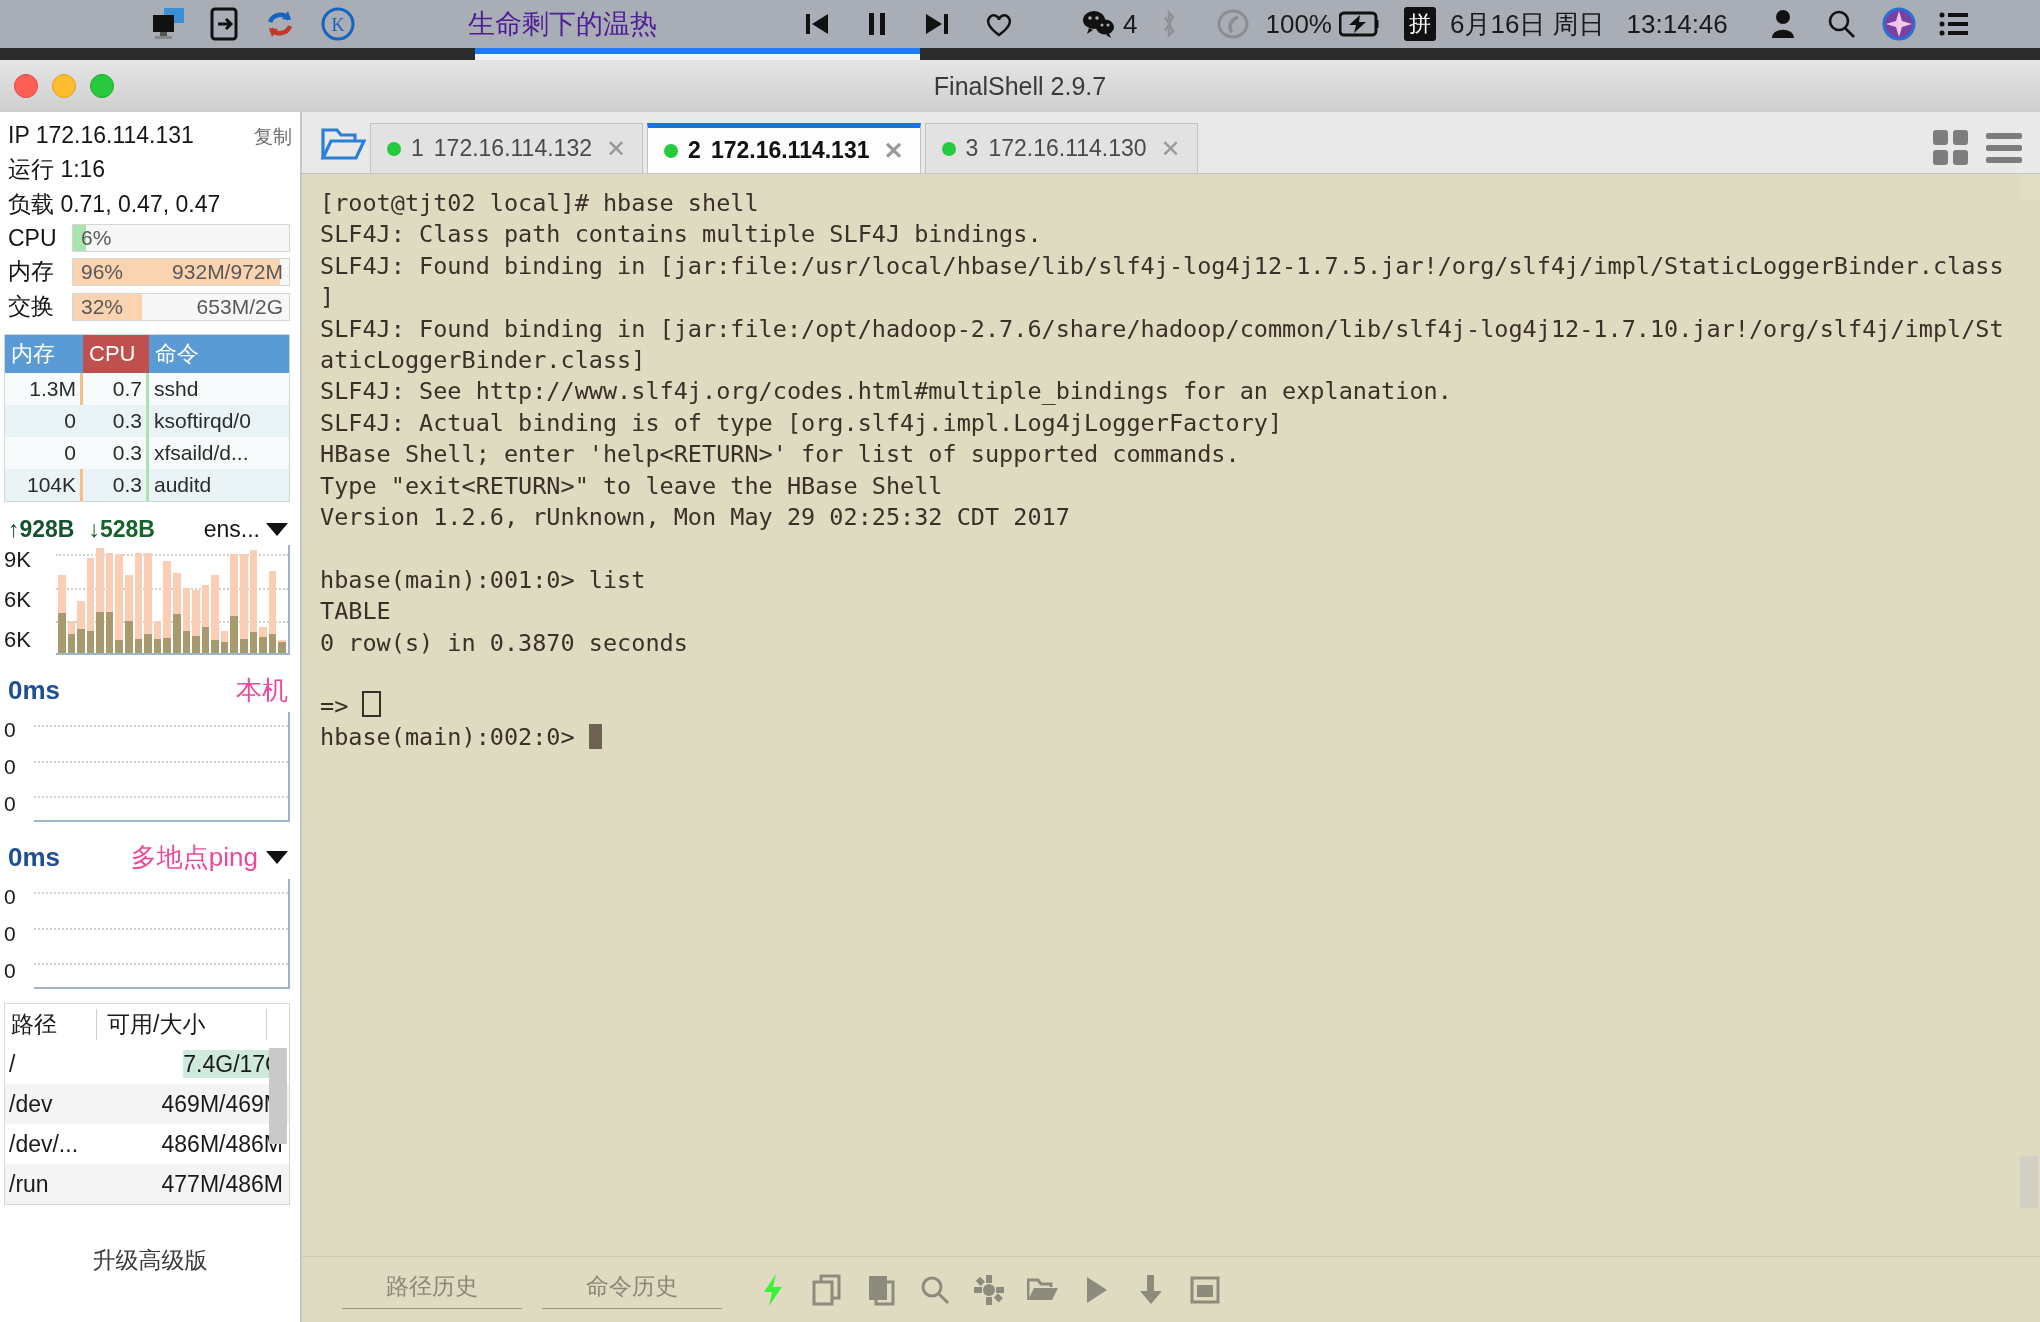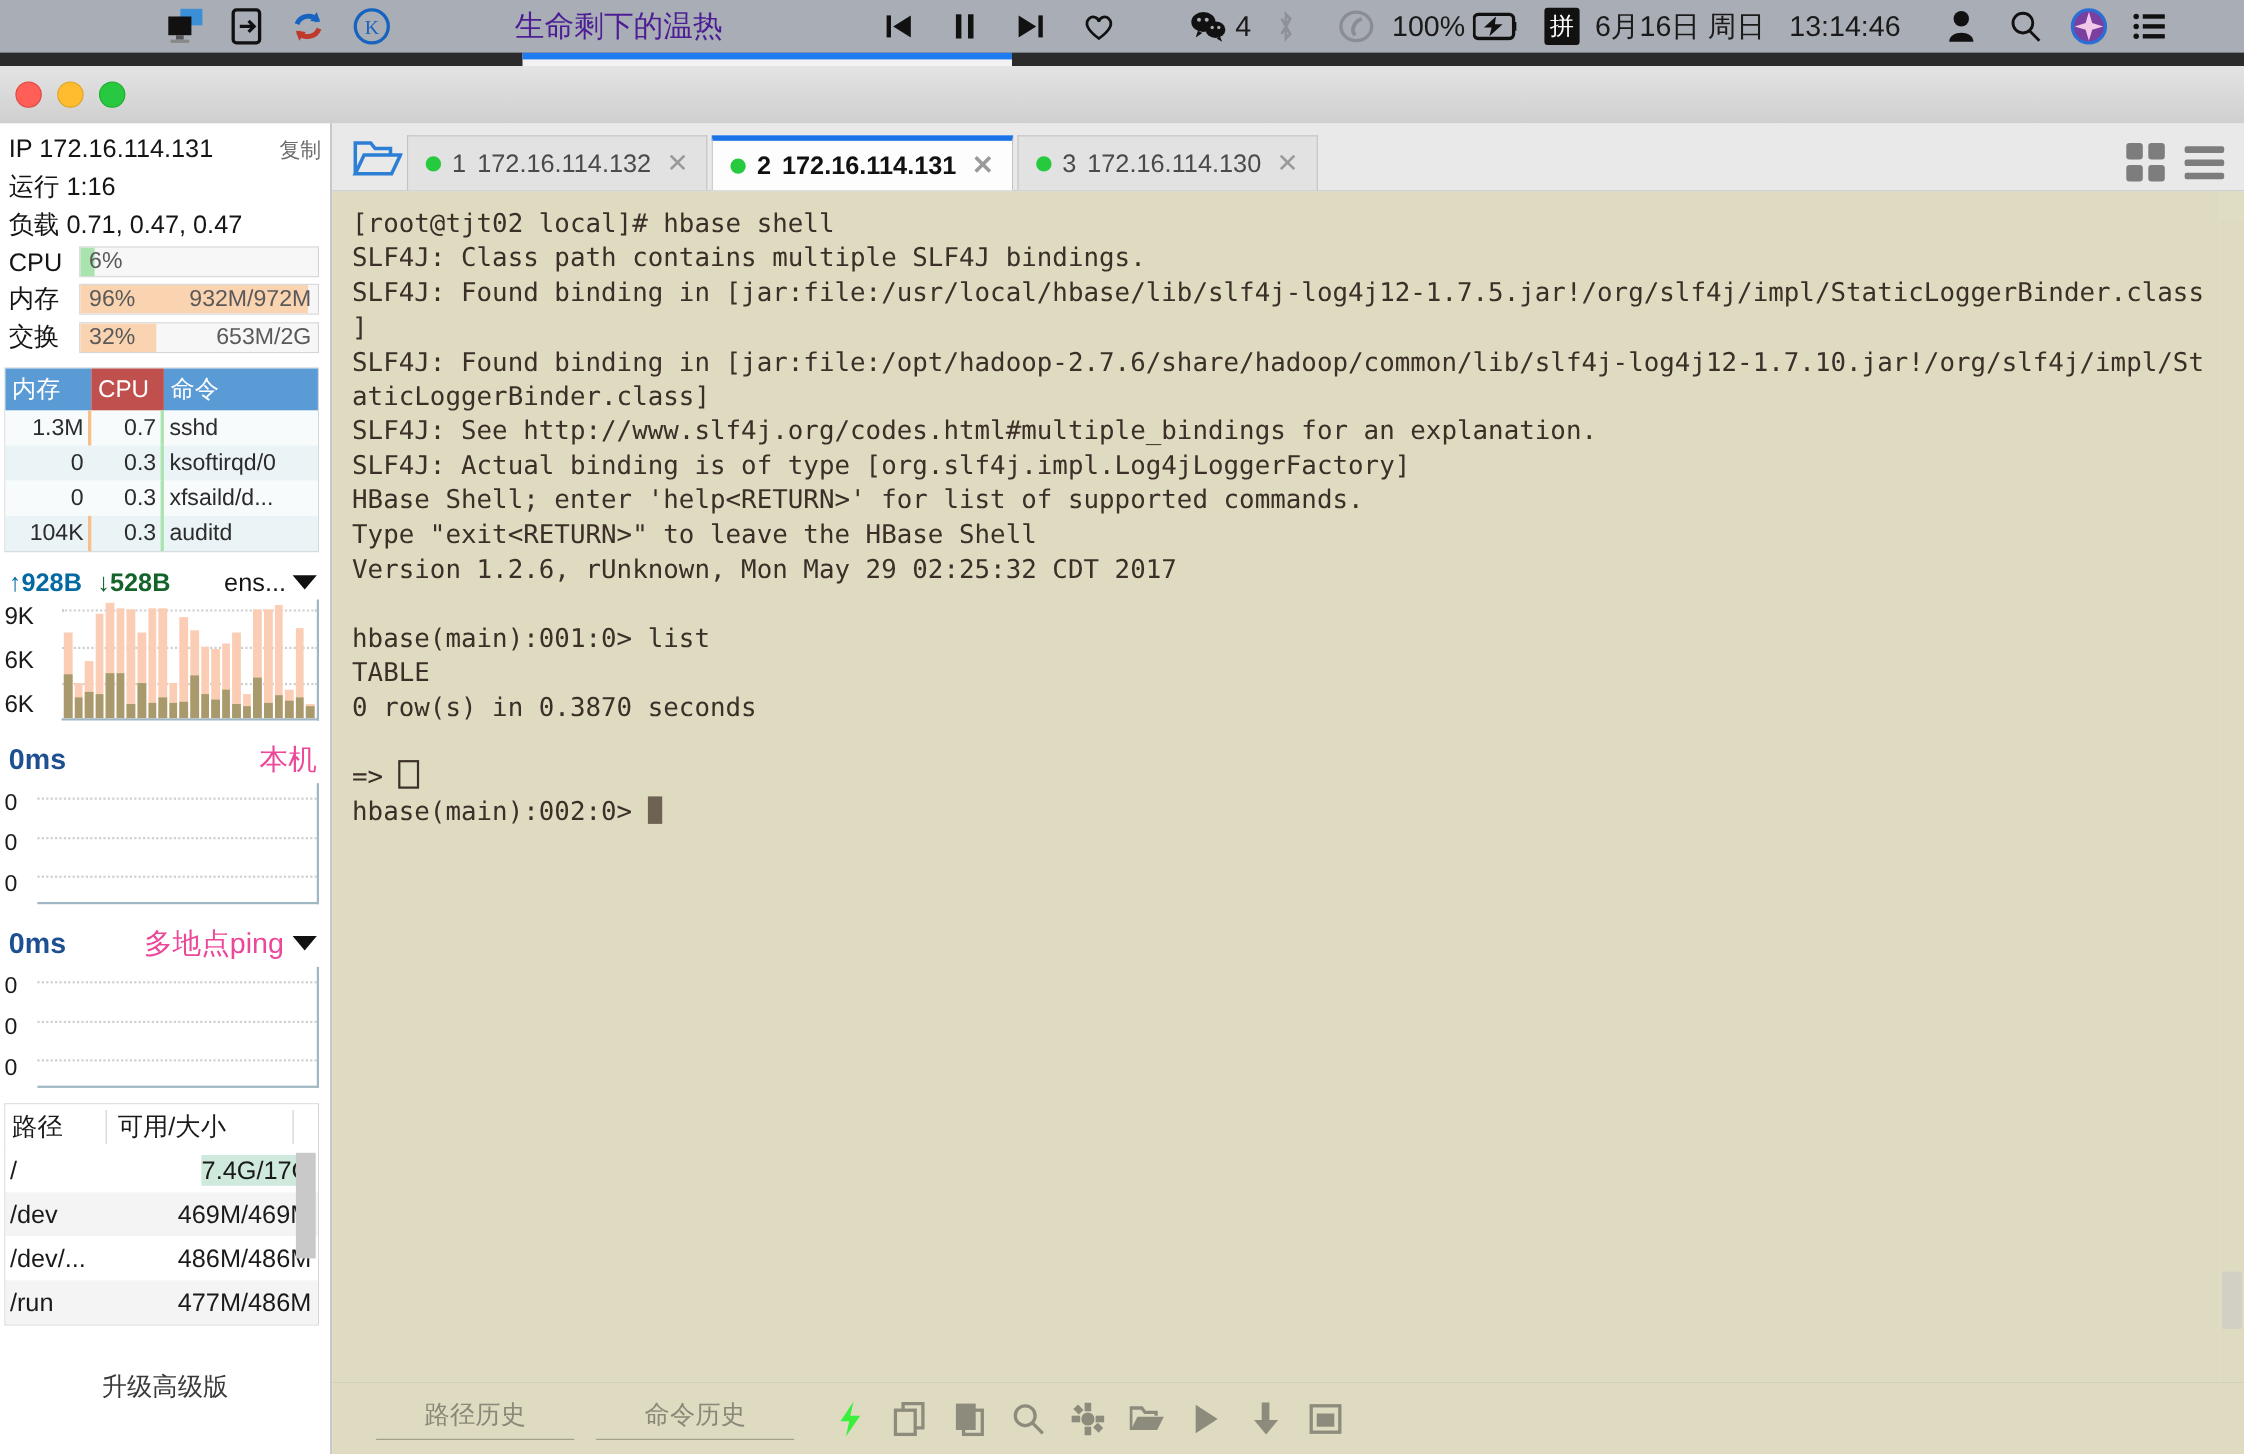--- a/index.html
+++ b/index.html
@@ -242,21 +242,21 @@
 
   
   .netblock { margin: 10px 10px 0 4px; }
   .net-head {
     display: flex;
     align-items: center;
     gap: 14px;
     font-size: 23px;
     padding: 4px 2px 2px 4px;
   }
-  .net-up { color: #0369a1; font-weight: bold; white-space: nowrap;}
+  .net-up { color: #14532d; font-weight: bold; white-space: nowrap;}
   .net-down { color: #13632a; font-weight: bold; white-space: nowrap;}
   .net-iface {
     margin-left: auto;
     color: #151515;
     display: flex; align-items: center; gap: 6px;
     white-space: nowrap;
   }
   .caret {
     width: 0; height: 0;
     border-left: 11px solid transparent;
@@ -705,20 +705,21 @@
   </div>
 
   <div class="fswin">
 
     <div class="titlebar">
       <div class="traffic">
         <div class="dot red"></div>
         <div class="dot yellow"></div>
         <div class="dot green"></div>
       </div>
+      <div class="wintitle">FinalShell 2.9.7</div>
     </div>
 
     <div class="body-area">
 
       <div class="sidebar">
 
         <div class="sb-head">
           <div class="sb-ip">IP 172.16.114.131</div>
           <div class="sb-copy">复制</div>
         </div>

